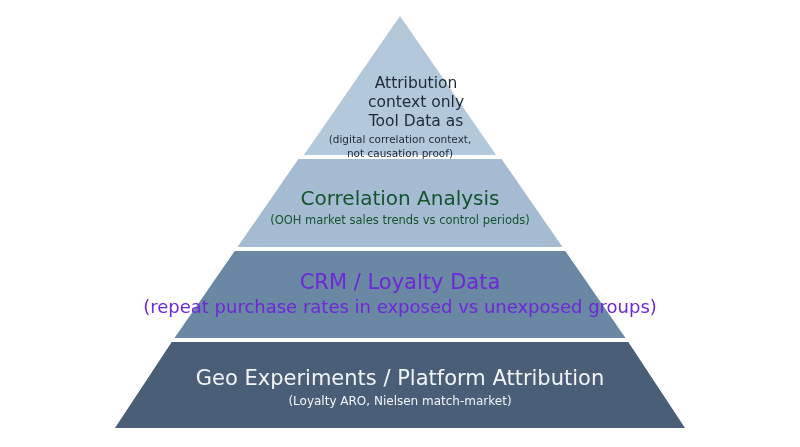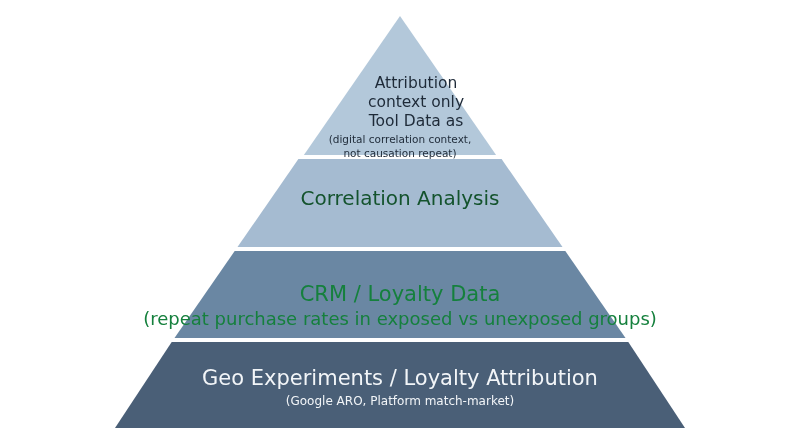--- a/index.html
+++ b/index.html
@@ -8,21 +8,21 @@
     .label { position: absolute; left: 0; width: 800px; text-align: center; line-height: 1.15; }
     .title { display: block; }
     .sub { display: block; }
     .t1 { top: 74px; color: #1e2a38; }
     .t1 .title { font-size: 15.5px; line-height: 19px; padding-left: 32px; }
     .t1 .sub { font-size: 10.5px; line-height: 14px; margin-top: 1px; }
     .t1 .title span { display: block; }
     .t2 { top: 186px; color: #14532d; }
     .t2 .title { font-size: 20px; line-height: 24px; }
     .t2 .sub { font-size: 11.5px; line-height: 15px; margin-top: 3px; }
-    .t3 { top: 282px; color: #15803d; }
+    .t3 { top: 270px; color: #6d28d9; }
     .t3 .title { font-size: 21px; line-height: 25px; }
     .t3 .sub { font-size: 18px; line-height: 15px; margin-top: 4px; }
     .t4 { top: 366px; color: #f2f5f8; }
     .t4 .title { font-size: 21px; line-height: 25px; }
     .t4 .sub { font-size: 12px; line-height: 15px; margin-top: 3px; }
   </style>
 </head>
 <body>
 
 <svg class="pyr" width="800" height="447" viewBox="0 0 800 447">
@@ -37,29 +37,30 @@
 </svg>
 
 <div class="label t1">
   <span class="title">
     <span>Attribution</span>
     <span>context only</span>
     <span>Tool Data as</span>
   </span>
   <span class="sub">
     <span style="display:block">(digital correlation context,</span>
-    <span style="display:block">not causation repeat)</span>
+    <span style="display:block">not causation proof)</span>
   </span>
 </div>
 
 <div class="label t2">
   <span class="title">Correlation Analysis</span>
+  <span class="sub">(OOH market sales trends vs control periods)</span>
 </div>
 
 <div class="label t3">
   <span class="title">CRM / Loyalty Data</span>
   <span class="sub">(repeat purchase rates in exposed vs unexposed groups)</span>
 </div>
 
 <div class="label t4">
-  <span class="title">Geo Experiments / Loyalty Attribution</span>
-  <span class="sub">(Google ARO, Platform match-market)</span>
+  <span class="title">Geo Experiments / Platform Attribution</span>
+  <span class="sub">(Loyalty ARO, Nielsen match-market)</span>
 </div>
 
 </body></html>

